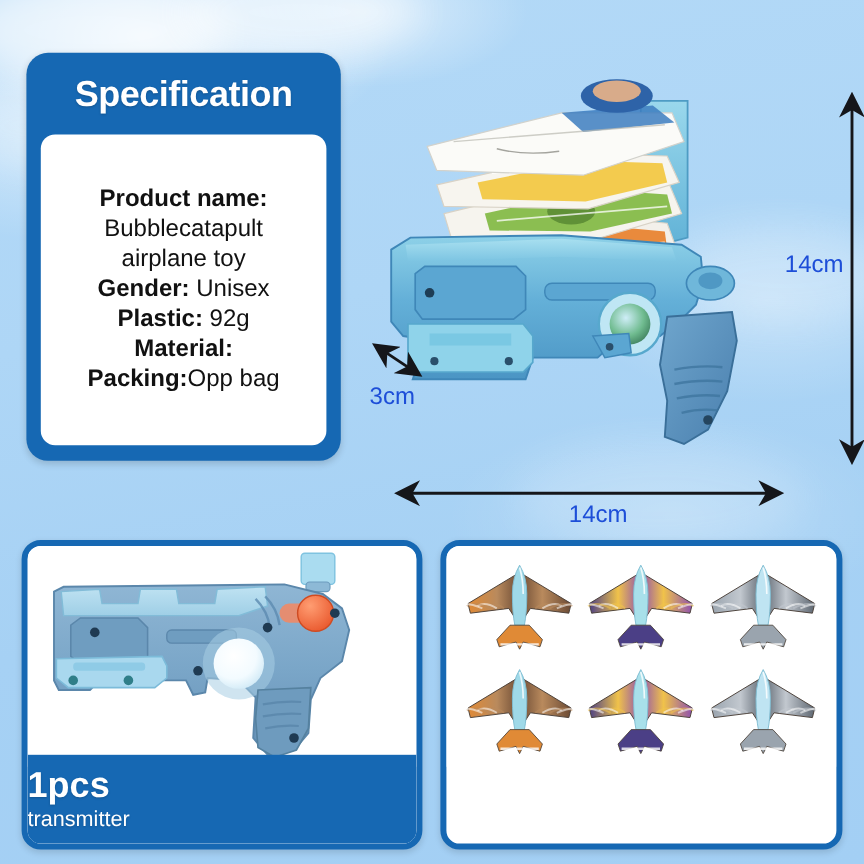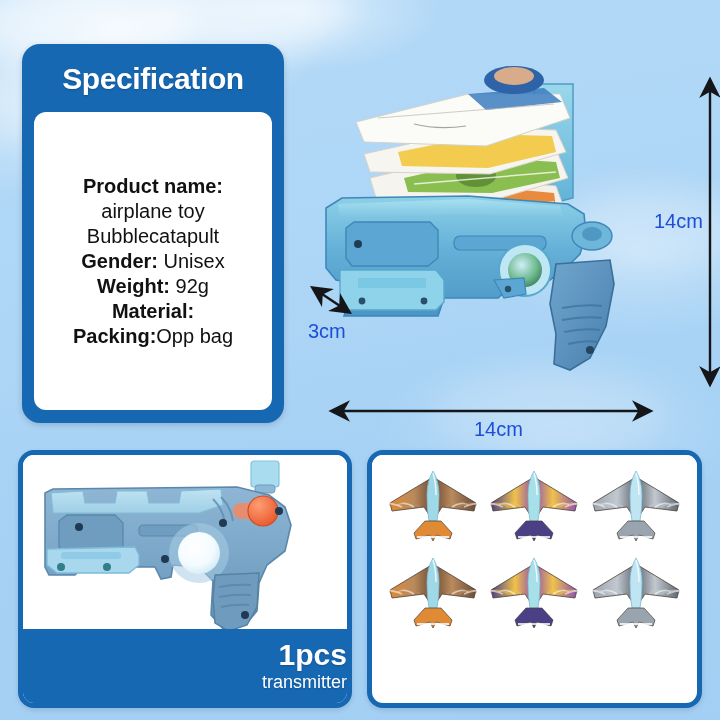--- a/index.html
+++ b/index.html
@@ -34,21 +34,21 @@
     background: rgba(255,255,255,0.5);
     filter: blur(14px);
   }
 
   
   #spec-card {
     position: absolute;
     left: 22px;
     top: 44px;
     width: 262px;
-    height: 379px;
+    height: 340px;
     background: #1668b3;
     border-radius: 18px;
     box-shadow: 0 2px 6px rgba(0,0,0,0.16);
     box-sizing: border-box;
   }
   #spec-title {
     position: absolute;
     left: 0; right: 0;
     top: 18px;
     text-align: center;
@@ -125,21 +125,21 @@
     height: 184px;
     background: #ffffff;
   }
   .panel-caption {
     position: absolute;
     left: 0; right: 0; bottom: 0;
     height: 74px;
     background: #1668b3;
     display: flex;
     flex-direction: column;
-    align-items: flex-end;
+    align-items: flex-start;
     justify-content: center;
     color: #ffffff;
   }
   .panel-qty {
     font-size: 30px;
     font-weight: bold;
     line-height: 32px;
     text-shadow: 0 1px 2px rgba(0,0,0,0.2);
   }
   .panel-sub {
@@ -168,24 +168,24 @@
   <div class="wisp" style="left:150px; top:-30px; width:200px; height:80px; opacity:.8;"></div>
   <div class="wisp" style="left:-40px; top:70px; width:170px; height:70px; opacity:.5;"></div>
   <div class="wisp" style="left:560px; top:190px; width:190px; height:80px; opacity:.35;"></div>
   <div class="wisp" style="left:430px; top:370px; width:240px; height:90px; opacity:.25;"></div>
 </div>
 
 <div id="spec-card">
   <div id="spec-title">Specification</div>
   <div id="spec-body">
     <div class="spec-line"><span class="k">Product name:</span><span class="v"></span></div>
+    <div class="spec-line"><span class="k"></span><span class="v">Bubblecatapult</span></div>
     <div class="spec-line"><span class="k"></span><span class="v">airplane toy</span></div>
-    <div class="spec-line"><span class="k"></span><span class="v">Bubblecatapult</span></div>
     <div class="spec-line"><span class="k">Gender:</span><span class="v"> Unisex</span></div>
-    <div class="spec-line"><span class="k">Weight:</span><span class="v"> 92g</span></div>
+    <div class="spec-line"><span class="k">Plastic:</span><span class="v"> 92g</span></div>
     <div class="spec-line"><span class="k">Material:</span><span class="v"></span></div>
     <div class="spec-line"><span class="k">Packing:</span><span class="v">Opp bag</span></div>
   </div>
 </div>
 
 <div id="hero">
   <svg width="340" height="330" viewBox="0 0 340 330">
     <defs>
       <linearGradient id="bodyG" x1="0" y1="0" x2="0" y2="1">
         <stop offset="0" stop-color="#8ed1e8"></stop>

